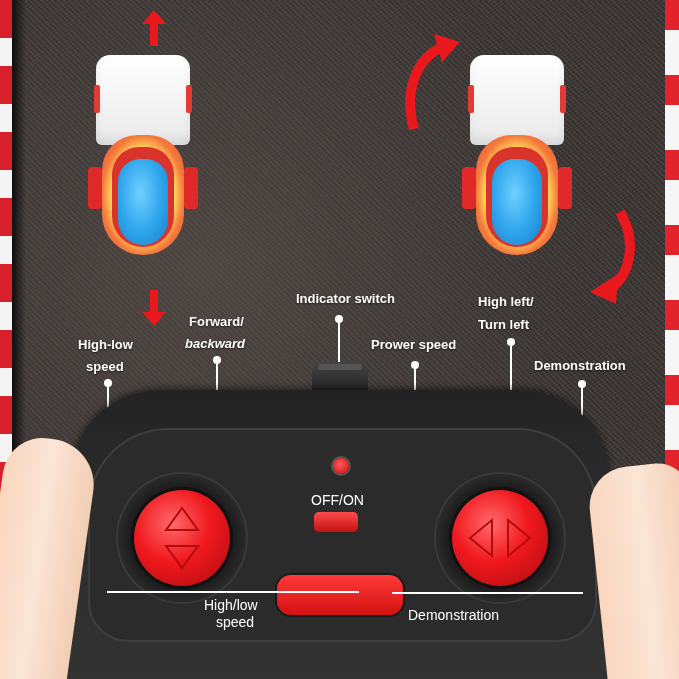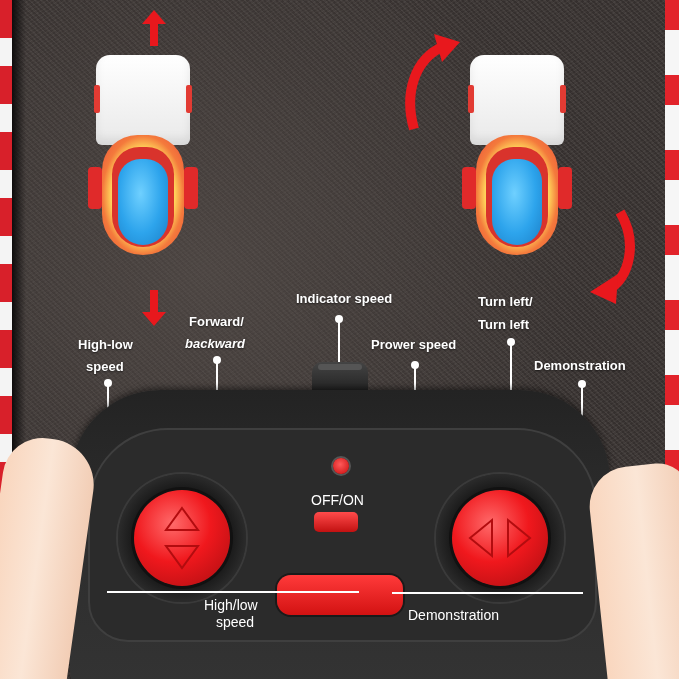--- a/index.html
+++ b/index.html
@@ -86,41 +86,41 @@
     <div class="wheel" style="left:0;"></div>
     <div class="wheel" style="left:96px;"></div>
     <div class="ring"></div>
     <div class="helmet"></div>
   </div>
   <svg class="arrow-svg" style="left:590px;top:212px;width:50px;height:92px;" viewBox="0 0 50 92">
     <path d="M30 0 C48 30 40 65 18 78" stroke="#e8181d" stroke-width="10" fill="none"></path>
     <polygon points="0,80 28,62 26,92" fill="#e8181d"></polygon>
   </svg>
 
-  <div class="lbl" style="left:296px;top:287px;">Indicator speed</div>
+  <div class="lbl" style="left:296px;top:287px;">Indicator switch</div>
   <div class="dot" style="left:335px;top:315px;"></div>
   <div class="vline" style="left:338px;top:319px;height:140px;"></div>
 
   <div class="lbl" style="left:78px;top:333px;">High-low</div>
   <div class="lbl" style="left:86px;top:355px;">speed</div>
   <div class="dot" style="left:104px;top:379px;"></div>
   <div class="vline" style="left:107px;top:383px;height:209px;"></div>
   <div class="hline" style="left:107px;top:591px;width:190px;"></div>
 
   <div class="lbl" style="left:189px;top:310px;">Forward/</div>
   <div class="lbl" style="left:185px;top:332px;font-style:italic;">backward</div>
   <div class="dot" style="left:213px;top:356px;"></div>
   <div class="vline" style="left:216px;top:360px;height:150px;"></div>
 
   <div class="lbl" style="left:371px;top:333px;">Prower speed</div>
   <div class="dot" style="left:411px;top:361px;"></div>
   <div class="vline" style="left:414px;top:365px;height:160px;"></div>
   <div class="hline" style="left:340px;top:523px;width:76px;"></div>
 
-  <div class="lbl" style="left:478px;top:290px;">Turn left/</div>
+  <div class="lbl" style="left:478px;top:290px;">High left/</div>
   <div class="lbl" style="left:478px;top:313px;">Turn left</div>
   <div class="dot" style="left:507px;top:338px;"></div>
   <div class="vline" style="left:510px;top:342px;height:150px;"></div>
 
   <div class="lbl" style="left:534px;top:354px;">Demonstration</div>
   <div class="dot" style="left:578px;top:380px;"></div>
   <div class="vline" style="left:581px;top:384px;height:210px;"></div>
   <div class="hline" style="left:392px;top:592px;width:191px;"></div>
 
   <div class="antenna"></div>

